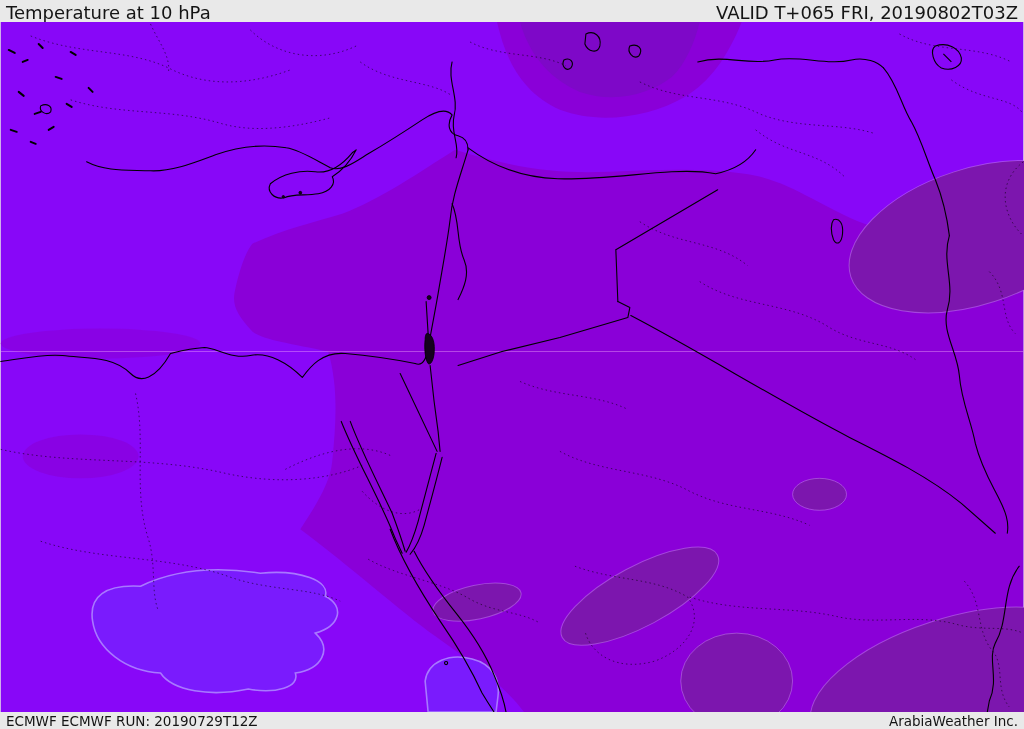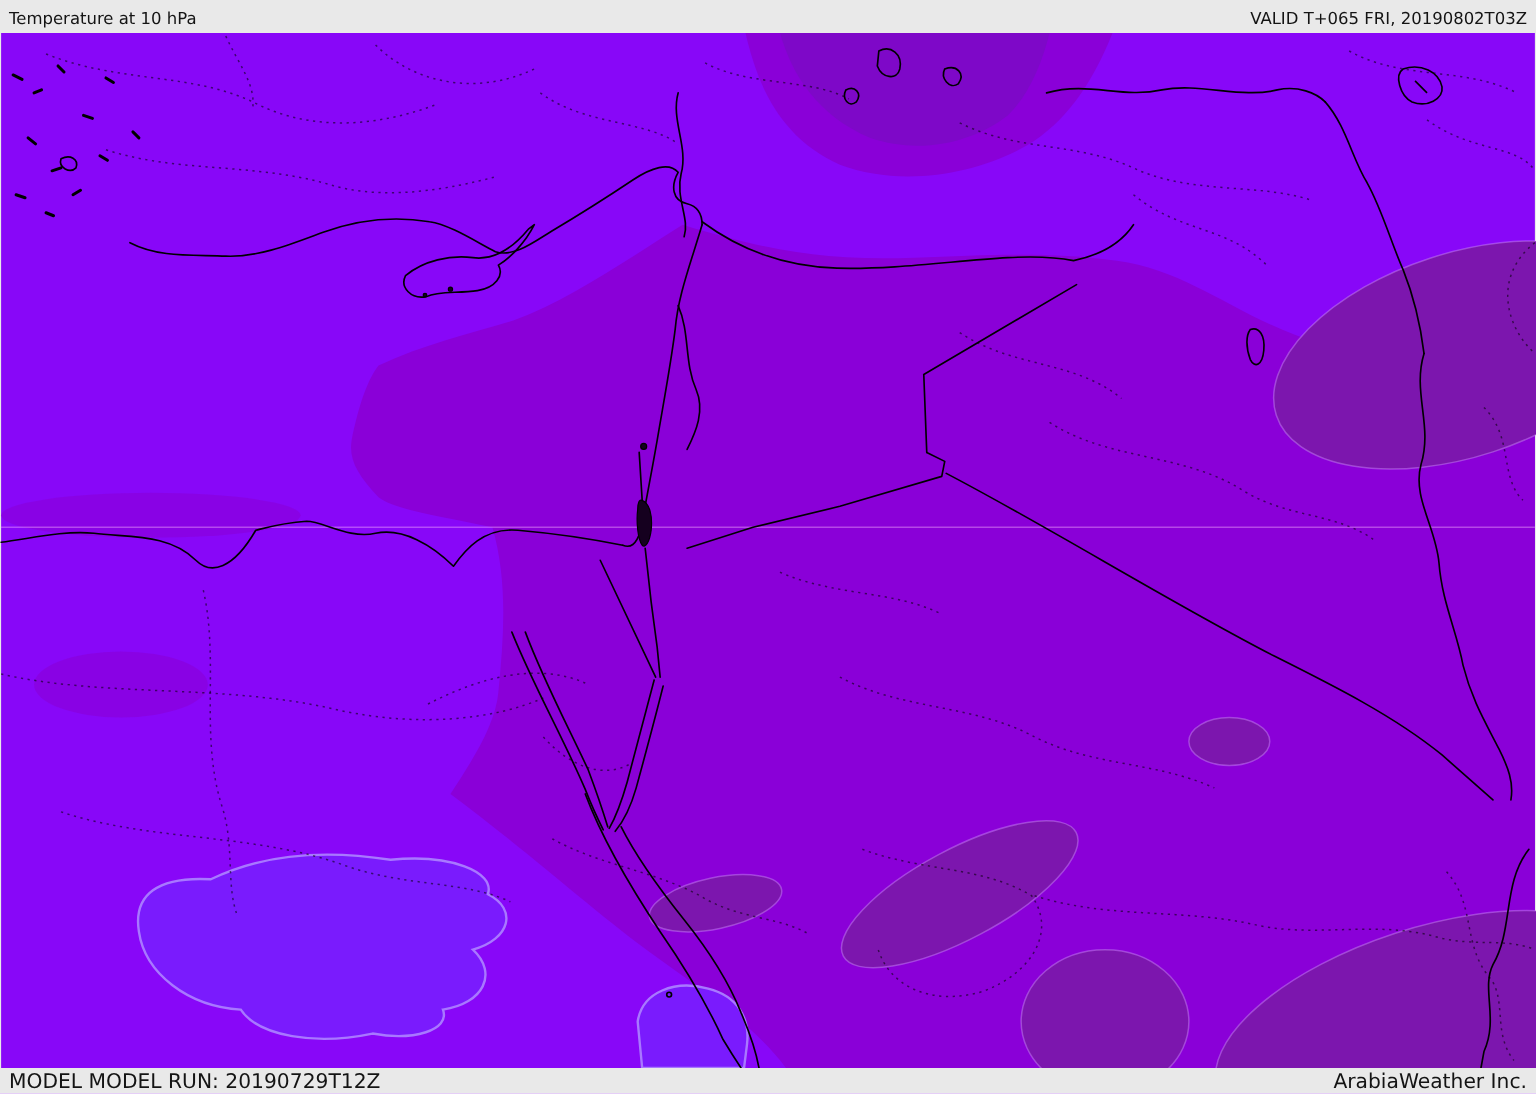--- a/index.html
+++ b/index.html
@@ -8,21 +8,21 @@
     font-family:"DejaVu Sans","Liberation Sans",sans-serif;
     background:var(--chrome-bg,#e9e9e9);
   }
   .bar{
     position:absolute;left:0;width:1024px;
     background:var(--chrome-bg,#e9e9e9);
     color:var(--chrome-text,#111);
     display:flex;justify-content:space-between;align-items:flex-start;
     box-sizing:border-box;overflow:hidden;
   }
-  .bar.top{top:0;height:22px;font-size:11px;line-height:21px;padding:2px 6px 0 6px;}
+  .bar.top{top:0;height:22px;font-size:18px;line-height:21px;padding:2px 6px 0 6px;}
   .bar.bottom{top:712px;height:17px;font-size:13.5px;line-height:16px;padding:1px 6px 0 6px;}
   .map-wrap{position:absolute;top:22px;left:0;width:1024px;height:690px;}
   svg{display:block;}
 
   
   .fill-bright{fill:var(--temp-bright-violet,#8807F8);}
   .fill-medium{fill:var(--temp-medium-purple,#8A00D8);}
   .fill-deep{fill:var(--temp-deep-patch,#7E08C8);}
   .fill-dark{fill:var(--temp-dark-purple,#7C16AE);stroke:rgba(216,160,255,.40);stroke-width:1;}
   .fill-blue{fill:var(--temp-blue-violet,#7A1BFD);stroke:var(--blob-rim,#A878FF);stroke-width:1.6;}
@@ -225,17 +225,17 @@
           M 631,294 C 700,330 780,380 850,416
           C 890,436 930,456 962,482 L 996,512"></path>
         <path class="border" d="M 426,280 L 428,312"></path>
         <path class="border" d="M 430,344 L 434,380 L 438,410 L 440,430"></path>
         <path class="border" d="M 400,352 L 437,430"></path>
       </g>
     </svg>
   </div>
 
   <div class="bar bottom">
-    <span>MODEL MODEL RUN: 20190729T12Z</span>
+    <span>ECMWF ECMWF RUN: 20190729T12Z</span>
     <span>ArabiaWeather Inc.</span>
   </div>
 
 </div>
 
 </body></html>

